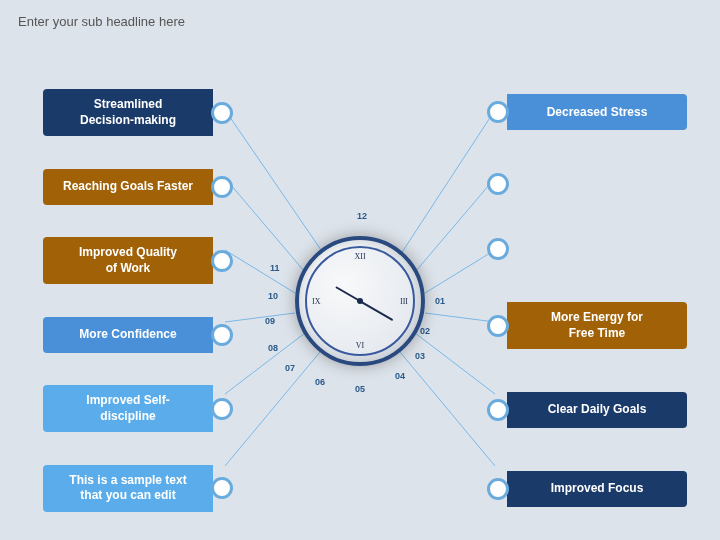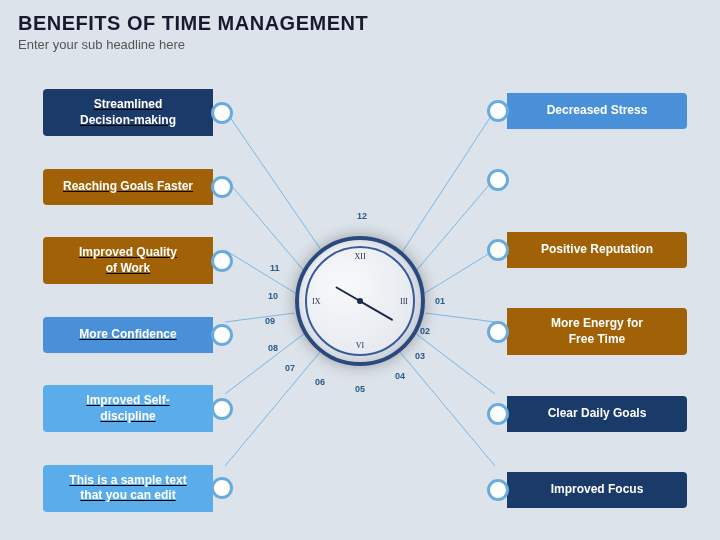--- a/index.html
+++ b/index.html
@@ -162,21 +162,20 @@
       flex-direction: column;
       justify-content: space-around;
       padding: 5px 0;
     }
 
     .item-left {
       display: flex;
       align-items: center;
       justify-content: flex-end;
       position: relative;
-      text-decoration: underline;
     }
 
     .item-right {
       display: flex;
       align-items: center;
       justify-content: flex-start;
       position: relative;
     }
 
     .label-box {
@@ -242,21 +241,20 @@
       height: 465px;
       z-index: 1;
       pointer-events: none;
     }
   </style>
 </head>
 <body>
 
 <div class="slide">
   <div class="header">
-    <div class="main-title">BENEFITS OF TIME MANAGEMENT</div>
     <div class="sub-title">Enter your sub headline here</div>
   </div>
 
   <div class="content-area">
 
     <svg class="lines-svg">
 
       <line x1="225" y1="42" x2="330" y2="195" stroke="#7ab8e8" stroke-width="1"></line>
 
       <line x1="225" y1="110" x2="310" y2="210" stroke="#7ab8e8" stroke-width="1"></line>
@@ -358,21 +356,20 @@
     <div class="right-items">
       <div class="item-right">
         <div class="connector-circle-right"></div>
         <div class="label-box label-box-right light-blue">Decreased Stress</div>
       </div>
       <div class="item-right">
         <div class="connector-circle-right"></div>
       </div>
       <div class="item-right">
         <div class="connector-circle-right"></div>
-        <div class="label-box label-box-right mid-blue">Positive Reputation</div>
       </div>
       <div class="item-right">
         <div class="connector-circle-right"></div>
         <div class="label-box label-box-right mid-blue" style="white-space:pre-line;">More Energy for
 Free Time</div>
       </div>
       <div class="item-right">
         <div class="connector-circle-right"></div>
         <div class="label-box label-box-right dark-blue">Clear Daily Goals</div>
       </div>

